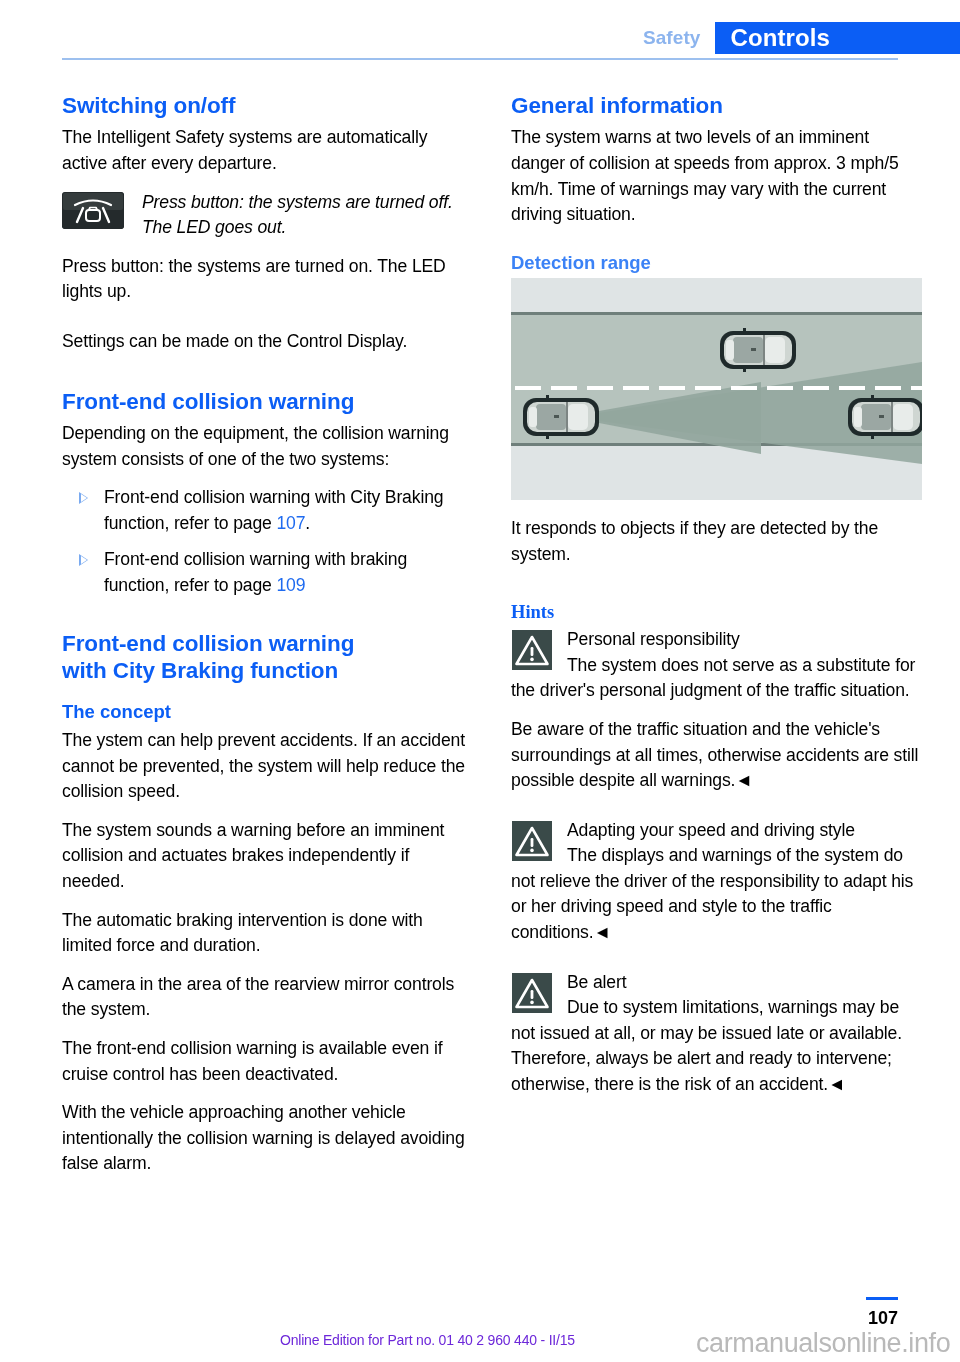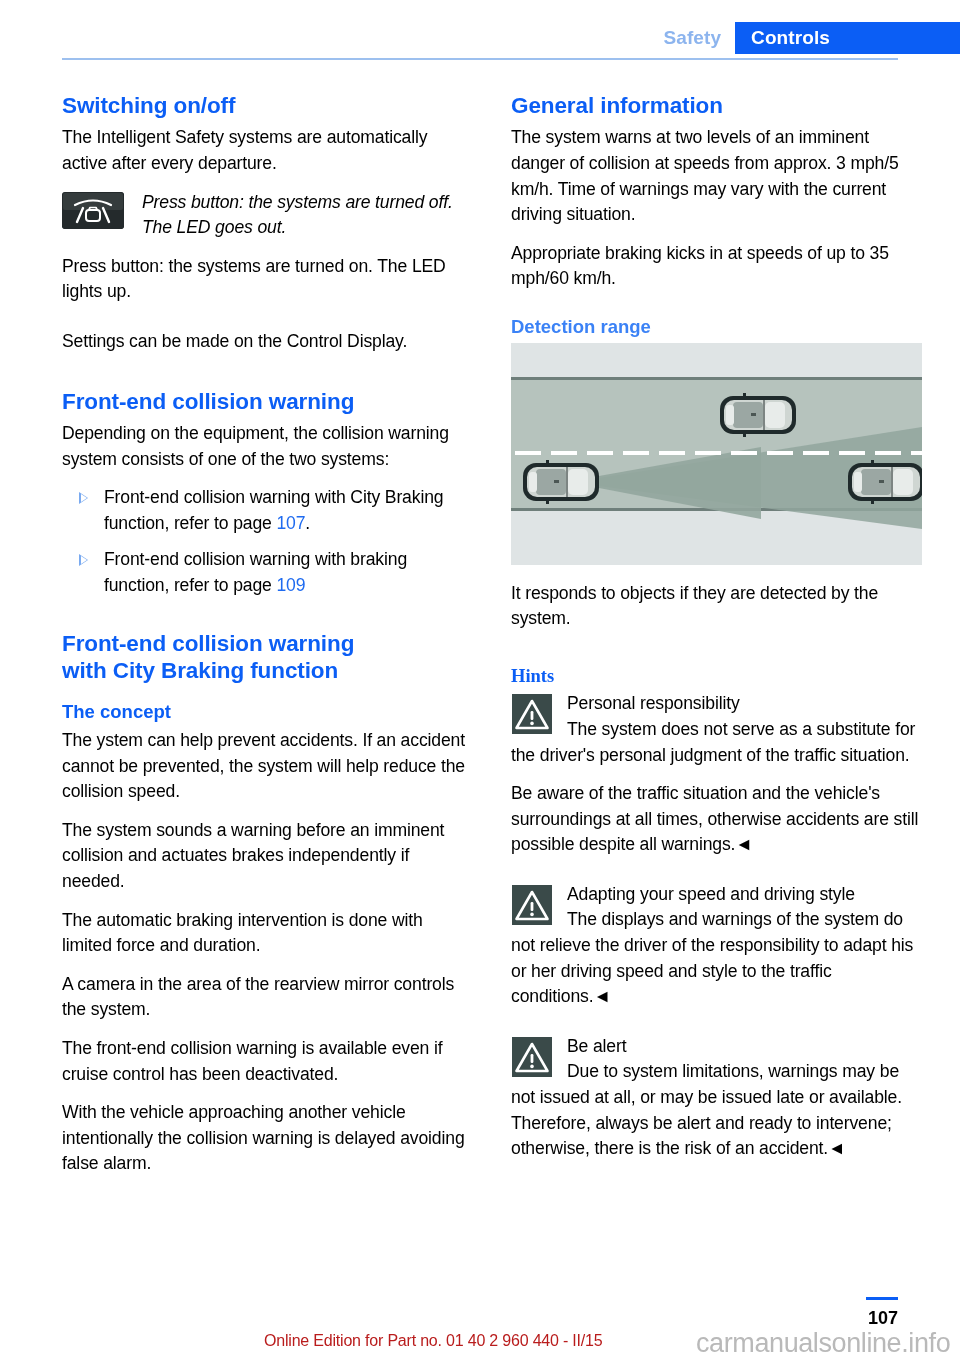--- a/index.html
+++ b/index.html
@@ -26,21 +26,21 @@
     position:absolute;right:0;top:22px;
     display:flex;align-items:stretch;height:32px;text-align:right;
   }
   .tab-inactive{
     display:flex;align-items:center;padding:0 14px 0 14px;
     font-size:19px;font-weight:bold;color:#8cb4ee;letter-spacing:0.1px;
   }
   .tab-active{
     display:flex;align-items:center;padding:0 130px 0 16px;
     background:#0b5ef5;color:#ffffff;
-    font-size:19px;font-weight:bold;letter-spacing:0.1px;
+    font-size:24px;font-weight:bold;letter-spacing:0.1px;
   }
 
   
   .columns{
     position:absolute;left:0;top:92px;width:960px;
   }
   .col{
     position:absolute;top:0;width:411px;
   }
   .col-left{left:62px;}
@@ -130,22 +130,22 @@
     position:absolute;left:0;top:1296px;width:960px;height:66px;
   }
   .footer-rule{
     position:absolute;left:866px;top:1px;width:32px;height:3px;background:#0b5ef5;
   }
   .page-number{
     position:absolute;left:846px;top:12px;width:52px;text-align:right;
     font-size:18px;font-weight:bold;color:#000;
   }
   .footer-text{
-    position:absolute;left:264px;top:36px;
-    font-size:16px;color:#b91c1c;letter-spacing:-0.2px;
+    position:absolute;left:280px;top:36px;
+    font-size:14px;color:#6d28d9;letter-spacing:-0.2px;
   }
   .watermark{
     position:absolute;left:696px;top:32px;
     font-size:27px;color:#b9b9b9;letter-spacing:-0.4px;
     font-family:"Liberation Sans","DejaVu Sans",sans-serif;
   }
 </style>
 </head>
 <body>
 
@@ -220,21 +220,20 @@
     <p class="body">A camera in the area of the rearview mirror controls the system.</p>
     <p class="body">The front-end collision warning is available even if cruise control has been deactivated.</p>
     <p class="body">With the vehicle approaching another vehicle intentionally the collision warning is delayed avoiding false alarm.</p>
   </div>
 
   <div class="col col-right">
 
     <h1 class="sec">General information</h1>
 
     <p class="body">The system warns at two levels of an imminent danger of collision at speeds from approx. 3 mph/5 km/h. Time of warnings may vary with the current driving situation.</p>
-    <p class="body">Appropriate braking kicks in at speeds of up to 35 mph/60 km/h.</p>
 
     <div class="spacer-s"></div>
 
     <h2 class="sub faded">Detection range</h2>
 
     <div class="figure">
       <svg width="411" height="222" viewBox="0 0 411 222" aria-hidden="true">
 
         <rect x="0" y="0" width="411" height="222" fill="#dfe4e5"></rect>
 

